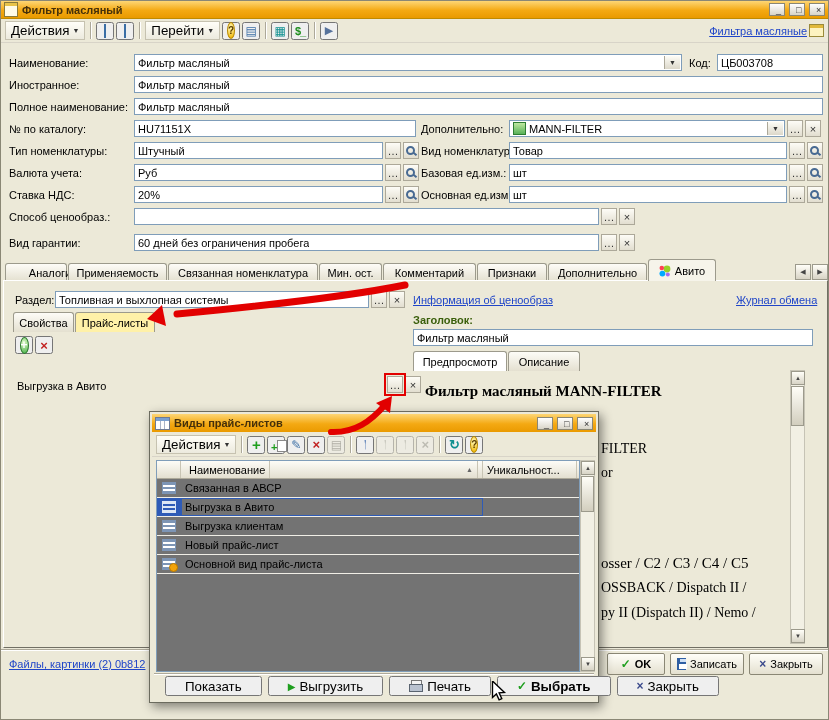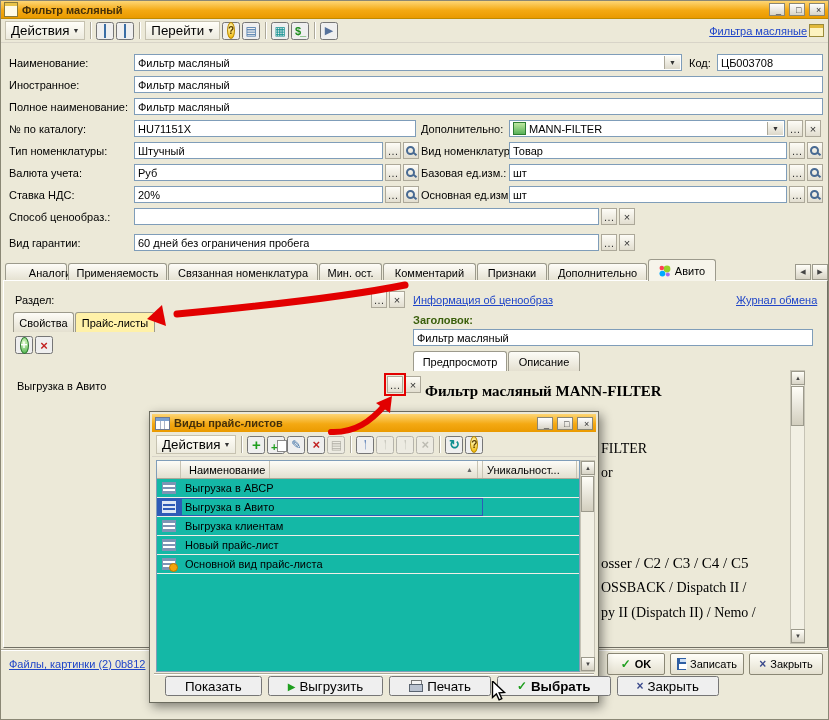--- a/index.html
+++ b/index.html
@@ -84,21 +84,21 @@
   .i-check{color:#1e9e1e;font-weight:bold;font-size:12px;}
   .i-closex{color:#3b4a8c;font-weight:bold;font-size:12px;}
   .i-play{color:#1e9e1e;font-size:10px;}
   .pl-icon{position:relative;width:12px;height:10px;background:repeating-linear-gradient(180deg,#7d95b5 0 2px,#ffffff 2px 4px);border:1px solid #7d95b5;box-sizing:content-box;}
   .pl-icon.def::after{content:"";position:absolute;right:-3px;bottom:-3px;width:7px;height:7px;border-radius:50%;background:#f2a30a;border:1px solid #b97a00;}
   
   .dialog{position:absolute;left:148px;top:410px;width:450px;height:292px;background:#ece9d8;border:1px solid #6b6b5e;box-shadow:3px 4px 10px rgba(0,0,0,.45);box-sizing:border-box;z-index:20;}
   .dlg-inner{position:absolute;inset:2px;background:#ece9d8;}
   .dlg-title{position:absolute;left:0;top:0;right:0;height:18px;background:linear-gradient(180deg,#fdd675,#f4a913 55%,#ea9a00);display:flex;align-items:center;gap:4px;padding:0 3px;box-sizing:border-box;}
   .dlg-toolbar{position:absolute;left:0;top:19px;right:0;height:24px;display:flex;align-items:center;gap:2px;padding:0 4px;border-bottom:1px solid #d8d4c8;box-sizing:border-box;}
-  .dlg-table{position:absolute;left:4px;top:46px;width:424px;height:212px;background:#14b8a6;border:1px solid #7f9db9;box-sizing:border-box;overflow:hidden;}
+  .dlg-table{position:absolute;left:4px;top:46px;width:424px;height:212px;background:#737373;border:1px solid #7f9db9;box-sizing:border-box;overflow:hidden;}
   .th{display:flex;height:18px;background:linear-gradient(#fdfcf7,#e3dfd0);border-bottom:1px solid #aca899;align-items:center;box-sizing:border-box;}
   .th span{border-right:1px solid #c8c4b4;height:100%;display:flex;align-items:center;padding:0 4px;box-sizing:border-box;}
   .tr{display:flex;height:19px;align-items:center;border-bottom:1px solid #f0eee6;box-sizing:border-box;}
   .td-ico{width:24px;display:flex;align-items:center;justify-content:center;height:100%;}
   .td-name{width:302px;padding:0 4px;box-sizing:border-box;overflow:hidden;white-space:nowrap;height:100%;display:flex;align-items:center;}
   .td-un{width:94px;height:100%;}
   .tr.sel .td-ico{background:#2e5bb7;}
   .tr.sel .pl-icon{background:repeating-linear-gradient(180deg,#dce6f4 0 2px,#2e5bb7 2px 4px);border-color:#dce6f4;}
   .tr.sel .td-name{box-shadow:inset 0 0 0 1px #2e5bb7;}
   .dlg-bottom{position:absolute;left:2px;right:2px;bottom:2px;height:25px;border-top:1px solid #aca899;box-shadow:0 1px 0 #fff inset;display:flex;align-items:center;gap:3px;padding:0 5px;box-sizing:border-box;}
@@ -275,20 +275,23 @@
         <circle cx="8.8" cy="9.6" r="2" fill="#a169f7"></circle>
       </svg>
     <span>Авито</span>
   </div>
   <button class="sbtn" style="left:794px;top:263px;width:16px;height:16px;font-size:7px;">◀</button>
   <button class="sbtn" style="left:811px;top:263px;width:16px;height:16px;font-size:7px;">▶</button>
 
   <div class="panel"></div>
 
   <span class="lbl" style="left:14px;top:293px;z-index:2;">Раздел:</span>
+  <div class="fld" style="left:54px;top:290px;width:314px;z-index:2;">
+    <span class="ftxt">Топливная и выхлопная системы</span>
+  </div>
   <button class="sq" style="left:370px;top:290px;z-index:2;">…</button>
   <button class="sq" style="left:388px;top:290px;z-index:2;">×</button>
   <a class="link" style="position:absolute;left:412px;top:293px;z-index:2;">Информация об ценообраз</a>
   <a class="link" style="position:absolute;left:735px;top:293px;z-index:2;">Журнал обмена</a>
 
   <span class="lbl" style="left:412px;top:313px;z-index:2;font-weight:bold;color:#3a5f0b;">Заголовок:</span>
   <div class="fld" style="left:412px;top:328px;width:400px;z-index:2;">
     <span class="ftxt">Фильтр масляный</span>
   </div>
 
@@ -403,21 +406,21 @@
           <span class="td-name">
             <span>Наименование</span>
             <span class="sort">▲</span>
           </span>
           <span class="td-un">Уникальност...</span>
         </div>
         <div class="tr">
           <span class="td-ico">
               <span class="pl-icon"></span>
             </span>
-          <span class="td-name">Выгрузка в АВСР</span>
+          <span class="td-name">Связанная в АВСР</span>
           <span class="td-un"></span>
         </div>
         <div class="tr sel">
           <span class="td-ico">
               <span class="pl-icon"></span>
             </span>
           <span class="td-name">Выгрузка в Авито</span>
           <span class="td-un"></span>
         </div>
         <div class="tr">

